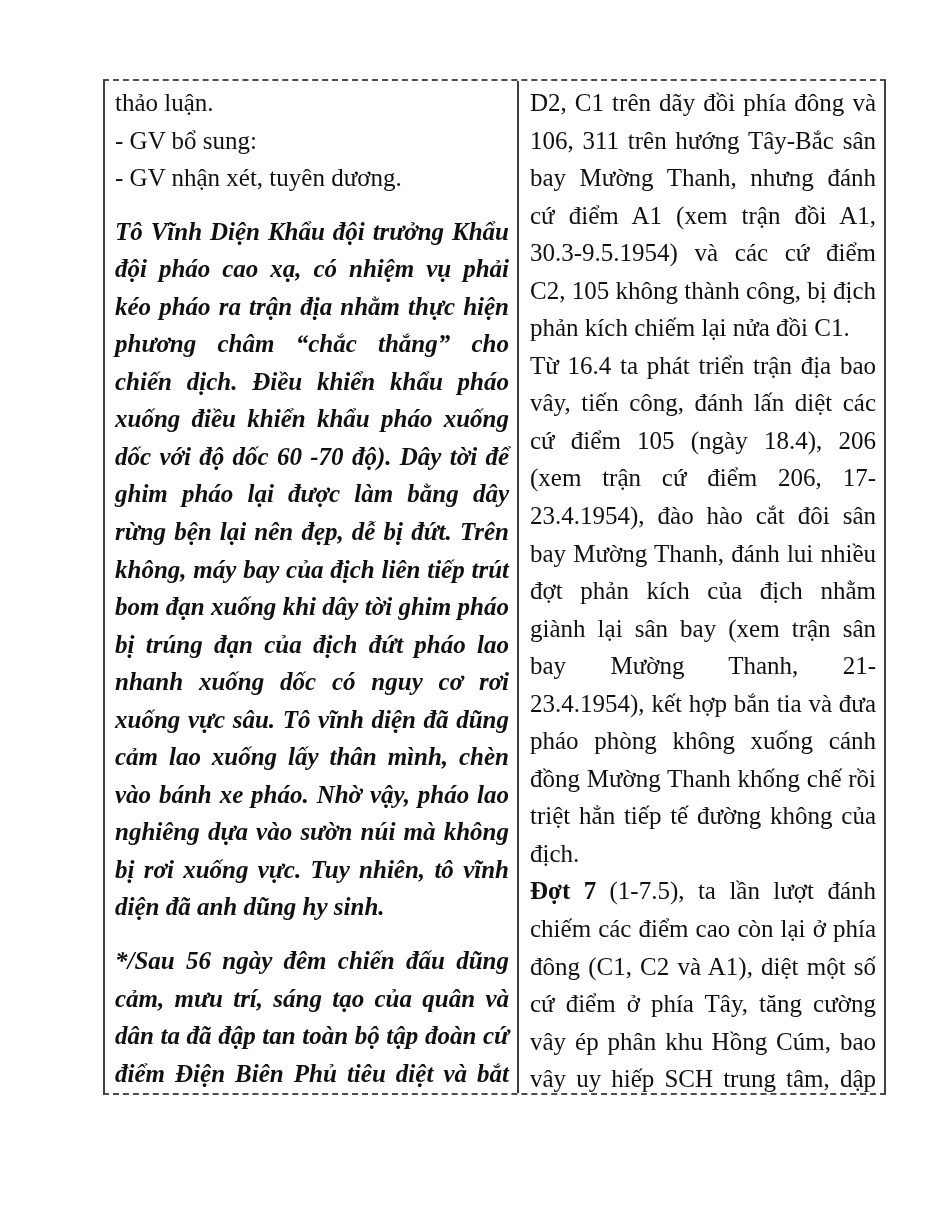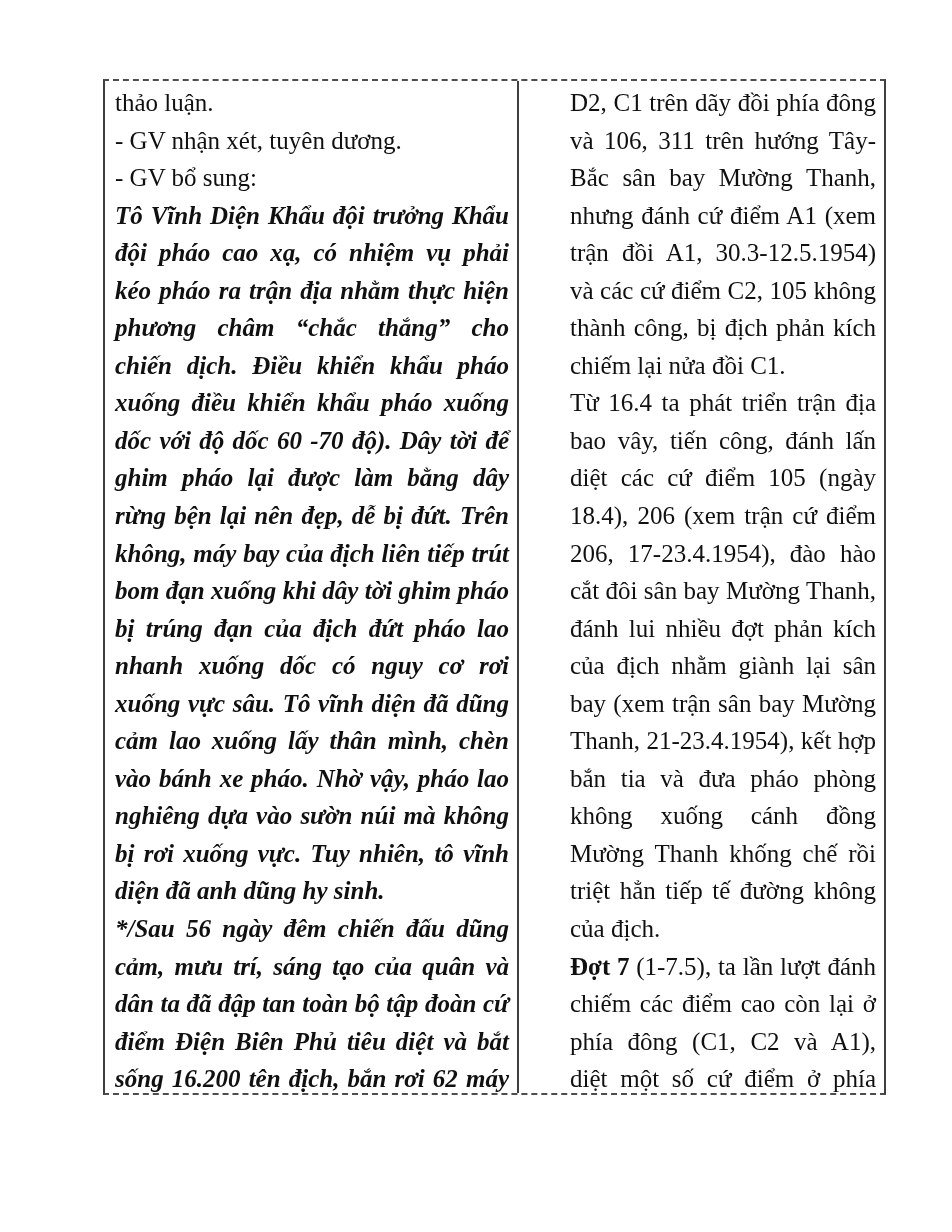--- a/index.html
+++ b/index.html
@@ -7,21 +7,21 @@
     padding: 0;
     background: #ffffff;
   }
   body {
     width: 952px;
     height: 1232px;
     position: relative;
     font-family: "Liberation Serif", "DejaVu Serif", serif;
     color: #101010;
   }
-  * { box-sizing: border-box; gap: 40px; }
+  * { box-sizing: border-box; }
 
   .doc-table {
     position: absolute;
     left: 103px;
     top: 79px;
     width: 783px;
     height: 1016px;
     border-top: 2px dashed #4d4d4d;
     border-bottom: 2px dashed #4d4d4d;
     border-left: 2px solid #3f3f3f;
@@ -45,40 +45,41 @@
     padding: 3px 8px 0 11px;
   }
 
   .para {
     margin: 0;
     text-align: justify;
   }
   .para.bold-italic {
     font-weight: 700;
     font-style: italic;
+    margin-top: 16px;
   }
   .lead-bold {
     font-weight: 700;
     font-style: normal;
   }
 </style>
 </head>
 <body>
 
 <div class="doc-table">
 
   <div class="cell cell-left">
     <p class="para">thảo luận.</p>
+    <p class="para">- GV bổ sung:</p>
     <p class="para">- GV nhận xét, tuyên dương.</p>
-    <p class="para">- GV bổ sung:</p>
     <p class="para bold-italic">Tô Vĩnh Diện Khẩu đội trưởng Khẩu đội pháo cao xạ, có nhiệm vụ phải kéo pháo ra trận địa nhằm thực hiện phương châm “chắc thắng” cho chiến dịch. Điều khiển khẩu pháo xuống điều khiển khẩu pháo xuống dốc với độ dốc 60 -70 độ). Dây tời để ghim pháo lại được làm bằng dây rừng bện lại nên đẹp, dễ bị đứt. Trên không, máy bay của địch liên tiếp trút bom đạn xuống khi dây tời ghim pháo bị trúng đạn của địch đứt pháo lao nhanh xuống dốc có nguy cơ rơi xuống vực sâu. Tô vĩnh diện đã dũng cảm lao xuống lấy thân mình, chèn vào bánh xe pháo. Nhờ vậy, pháo lao nghiêng dựa vào sườn núi mà không bị rơi xuống vực. Tuy nhiên, tô vĩnh diện đã anh dũng hy sinh.</p>
     <p class="para bold-italic">*/Sau 56 ngày đêm chiến đấu dũng cảm, mưu trí, sáng tạo của quân và dân ta đã đập tan toàn bộ tập đoàn cứ điểm Điện Biên Phủ tiêu diệt và bắt sống 16.200 tên địch, bắn rơi 62 máy bay thu 64 ô tô và toàn bộ vũ khí, đạn dược, quân trang quân dụng của địch. Chiến dịch Điện Biên Phủ đã thắng lợi hoàn toàn kết thúc cuộc kháng chiến chống pháp</p>
   </div>
 
   <div class="cell cell-right">
-    <p class="para">D2, C1 trên dãy đồi phía đông và 106, 311 trên hướng Tây-Bắc sân bay Mường Thanh, nhưng đánh cứ điểm A1 (xem trận đồi A1, 30.3-12.5.1954) và các cứ điểm C2, 105 không thành công, bị địch phản kích chiếm lại nửa đồi C1.</p>
+    <p class="para">D2, C1 trên dãy đồi phía đông và 106, 311 trên hướng Tây-Bắc sân bay Mường Thanh, nhưng đánh cứ điểm A1 (xem trận đồi A1, 30.3-9.5.1954) và các cứ điểm C2, 105 không thành công, bị địch phản kích chiếm lại nửa đồi C1.</p>
     <p class="para">Từ 16.4 ta phát triển trận địa bao vây, tiến công, đánh lấn diệt các cứ điểm 105 (ngày 18.4), 206 (xem trận cứ điểm 206, 17-23.4.1954), đào hào cắt đôi sân bay Mường Thanh, đánh lui nhiều đợt phản kích của địch nhằm giành lại sân bay (xem trận sân bay Mường Thanh, 21-23.4.1954), kết hợp bắn tia và đưa pháo phòng không xuống cánh đồng Mường Thanh khống chế rồi triệt hẳn tiếp tế đường không của địch.</p>
     <p class="para">
       <span class="lead-bold">Đợt 7</span><span> (1-7.5), ta lần lượt đánh chiếm các điểm cao còn lại ở phía đông (C1, C2 và A1), diệt một số cứ điểm ở phía Tây, tăng cường vây ép phân khu Hồng Cúm, bao vây uy hiếp SCH trung tâm, dập tắt hy vọng rút chạy của địch; 15 giờ 7.5 tổng công kích vào trung tâm Mường Thanh, bắt tướng Đờ Catxtơri (De Castrie) và toàn bộ ban tham mưu</span>
     </p>
   </div>
 
 </div>
 
 </body></html>

